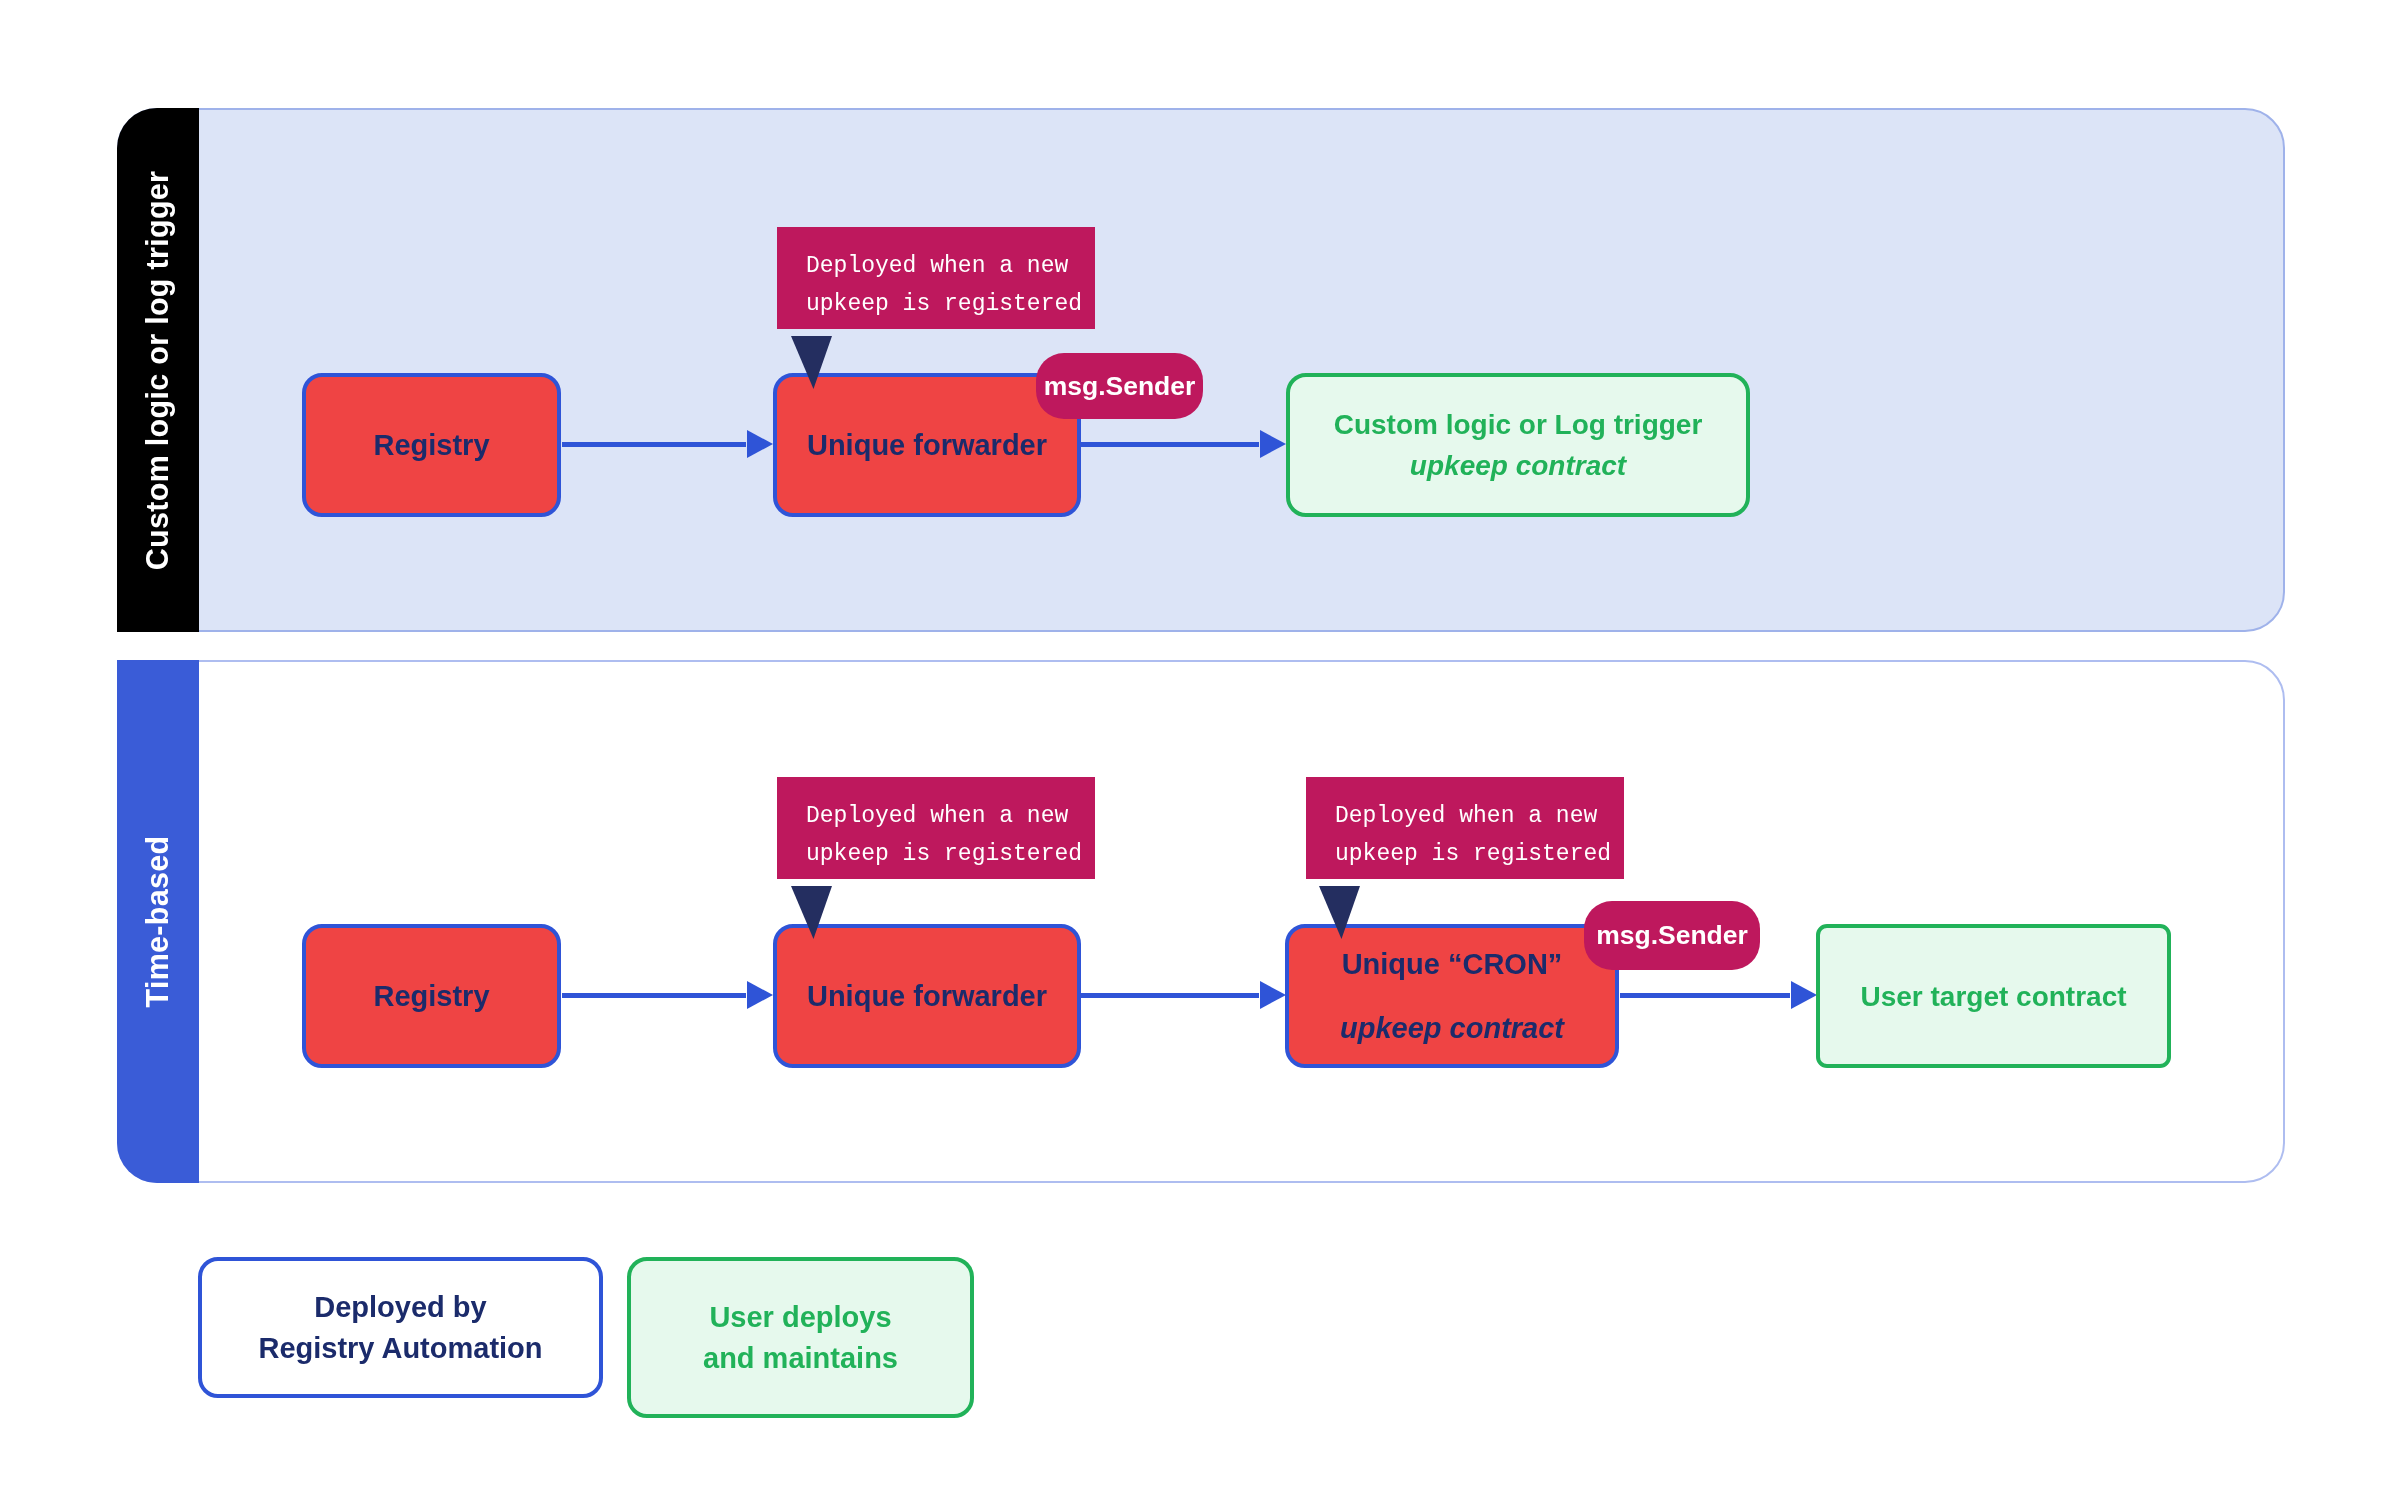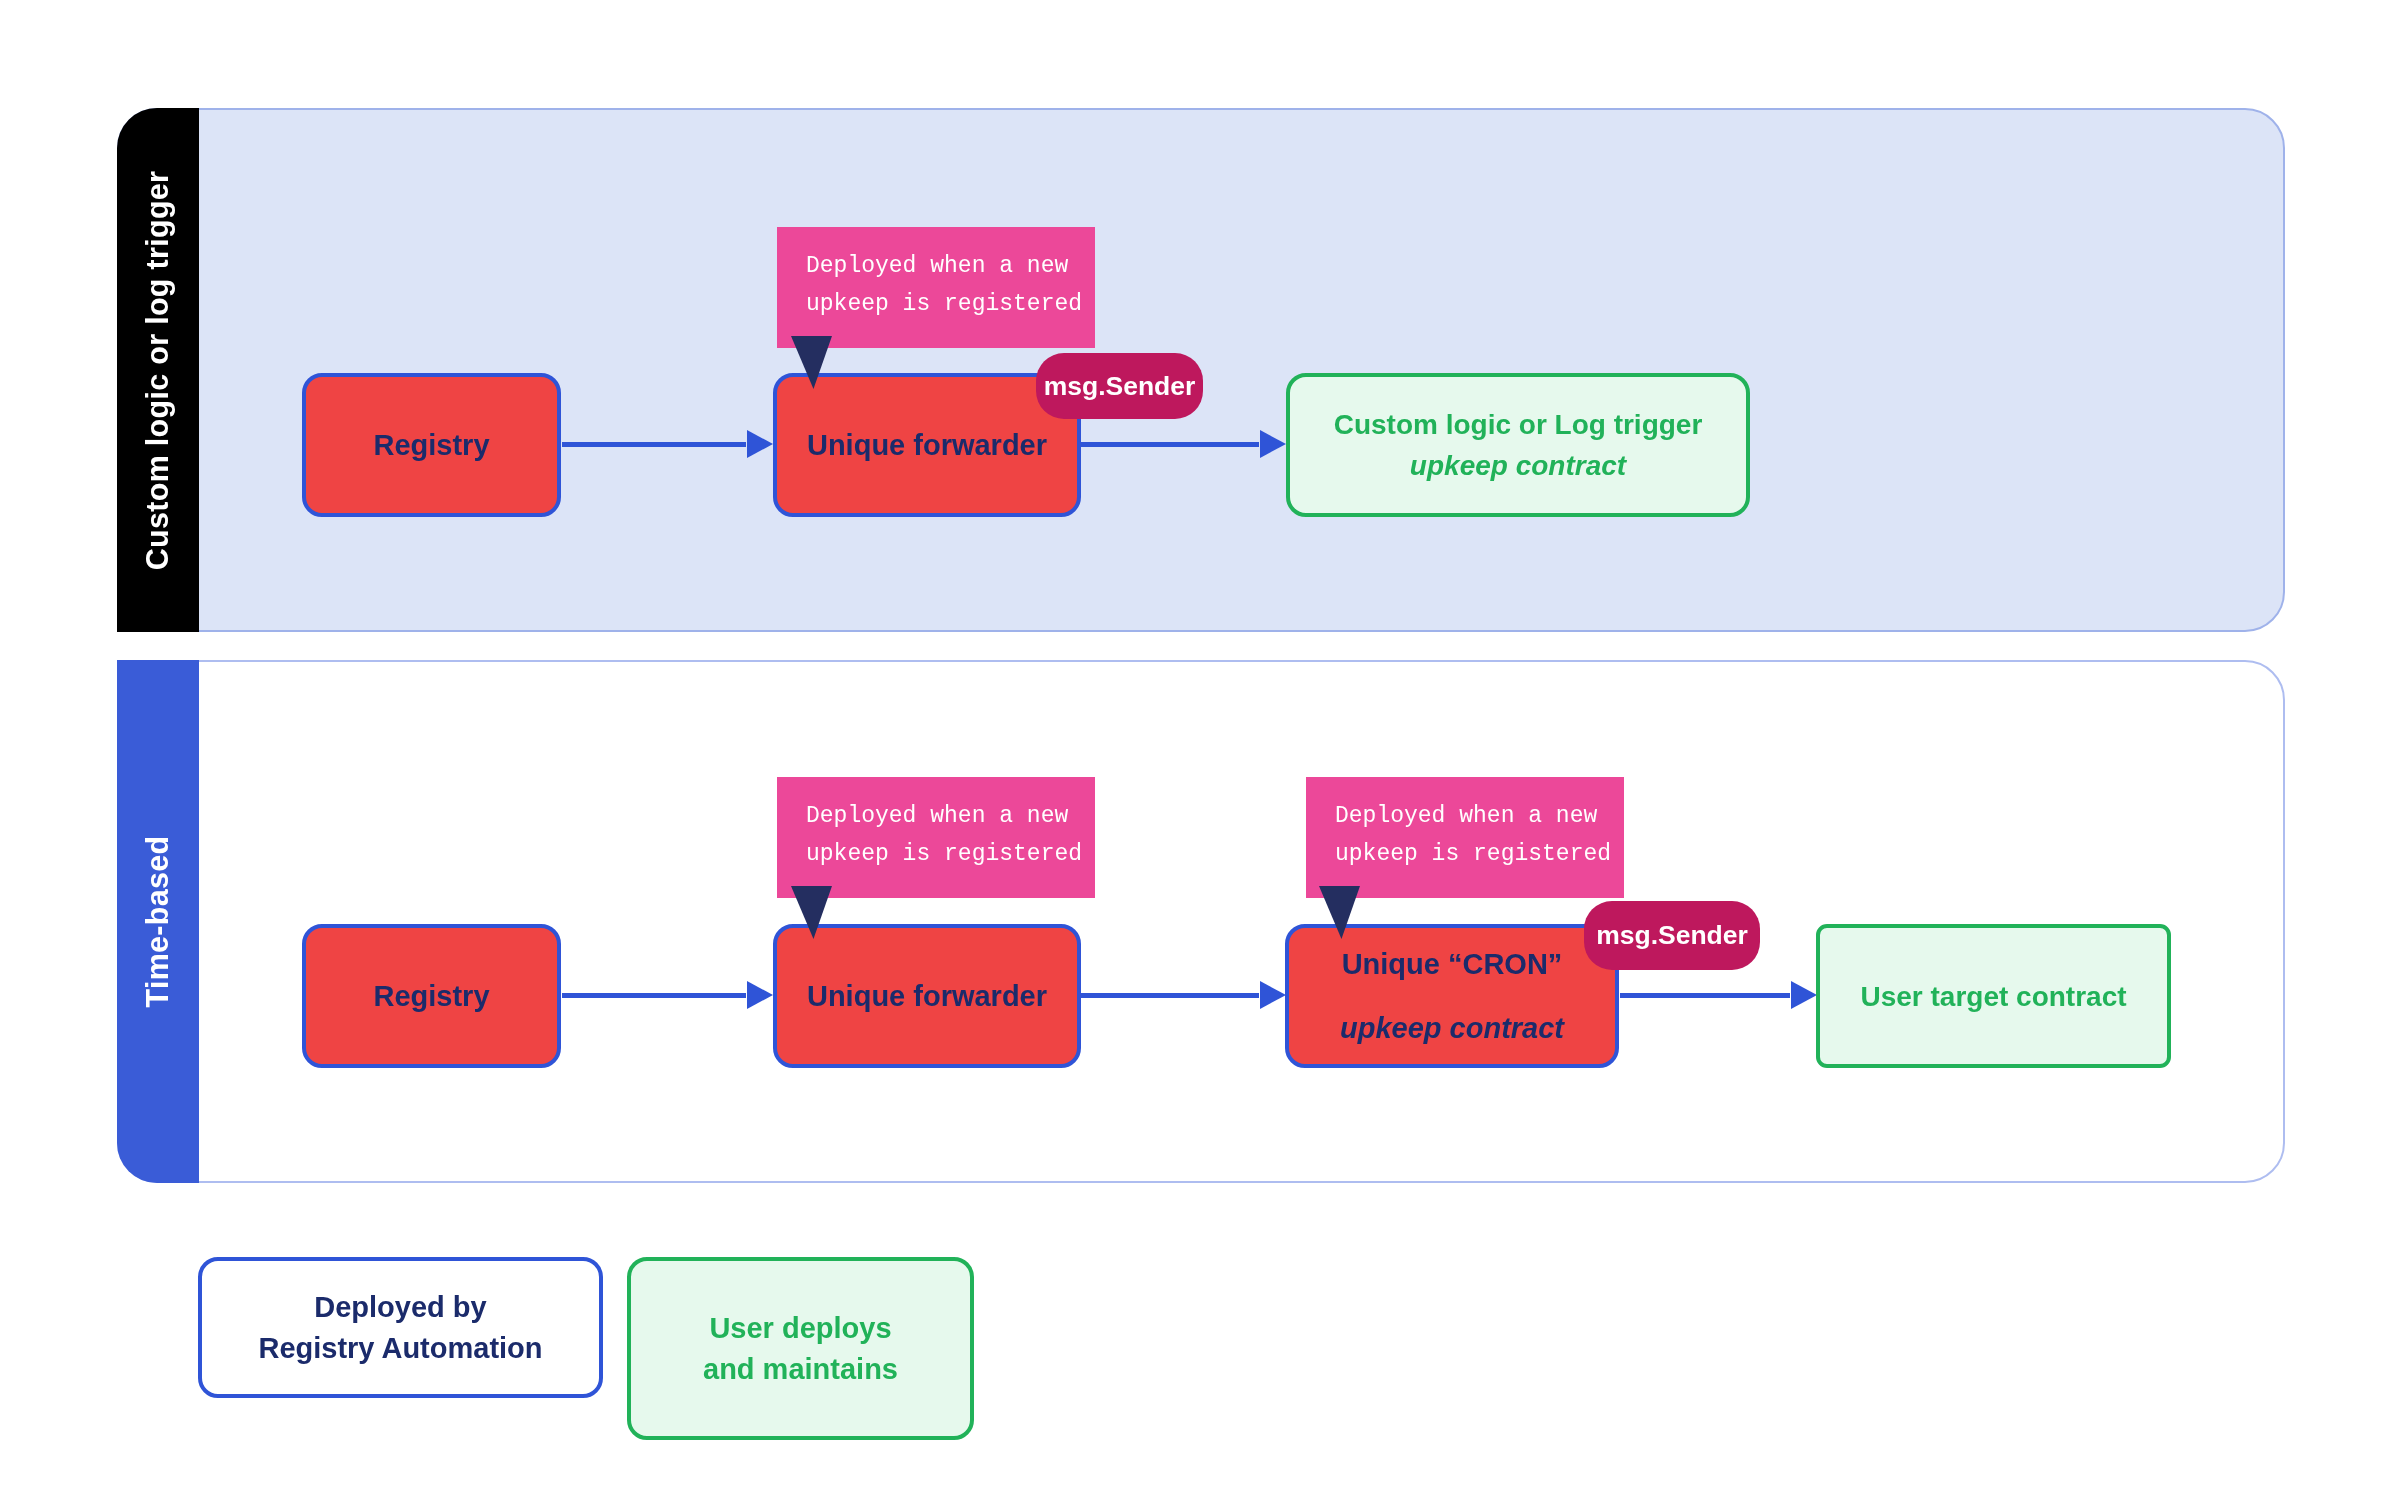--- a/index.html
+++ b/index.html
@@ -22,21 +22,21 @@
   .node{
     position:absolute;box-sizing:border-box;background:#ef4444;
     border:4.6px solid #2f54d7;border-radius:20px;z-index:3;
     display:flex;flex-direction:column;align-items:center;justify-content:center;
     color:#1b2b6b;font-weight:700;font-size:29px;line-height:41px;text-align:center;
   }
   .node.green{border-color:#21b259;background:#e6f9ed;color:#21b259;font-size:28px;}
   .node .italic{font-style:italic;}
   
   .tooltip{
-    position:absolute;width:318px;height:121px;background:#ec4899;z-index:4;
+    position:absolute;width:318px;height:102px;background:#be185d;z-index:4;
     box-sizing:border-box;padding:20px 0 0 29px;color:#ffffff;
     font-family:"Liberation Mono","DejaVu Sans Mono",monospace;
     font-size:23px;line-height:38px;white-space:nowrap;
   }
   .tail{position:absolute;width:41px;height:53px;z-index:5;}
   
   .badge{
     position:absolute;background:#be185d;border-radius:28px;z-index:6;
     display:flex;align-items:center;justify-content:center;
     color:#ffffff;font-weight:700;font-size:26.5px;
@@ -142,19 +142,19 @@
   </svg>
 
   <div class="badge" style="left:1584px;top:901px;width:176px;height:69px;">
     <span>msg.Sender</span>
   </div>
 
   <div class="legend legend-chainlink" style="left:198px;top:1257px;width:405px;height:141px;">
     <span>Deployed by</span>
     <span>Registry Automation</span>
   </div>
-  <div class="legend legend-user" style="left:627px;top:1257px;width:347px;height:183px;">
+  <div class="legend legend-user" style="left:627px;top:1257px;width:347px;height:161px;">
     <span>User deploys</span>
     <span>and maintains</span>
   </div>
 
 </div>
 
 
 </body></html>

